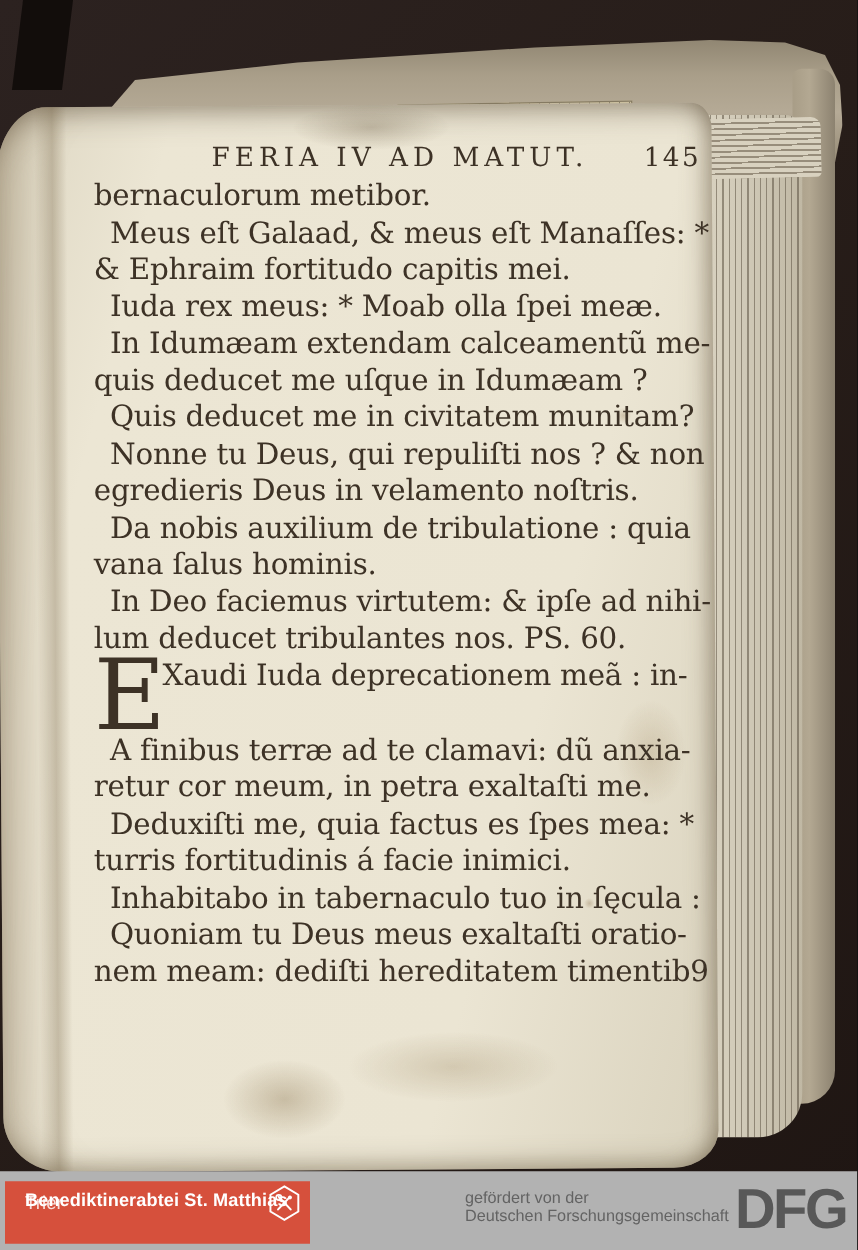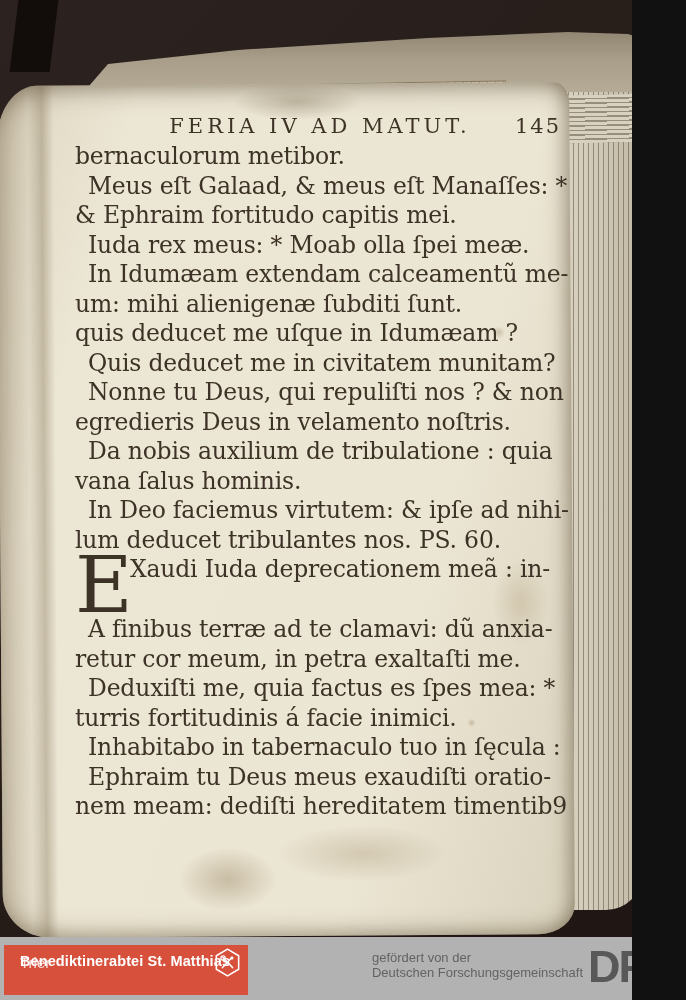--- a/index.html
+++ b/index.html
@@ -6,21 +6,21 @@
     --bg:#271d19;
     --paper:#eae4d2;
     --ink:#3d3226;
     --bar:#b2b2b2;
     --red:#d6503c;
     --funding:#636363;
     --logo:#585858;
   }
   html,body{margin:0;padding:0;background:#111;}
   .stage{
-    position:relative;width:632px;height:1000px;overflow:hidden;
+    position:relative;width:686px;height:1000px;overflow:hidden;
     background:linear-gradient(135deg,#2c2220 0%,var(--bg) 45%,#1f1613 100%);
     font-family:"Liberation Sans",sans-serif;
   }
   
   .black-band{position:absolute;left:14px;top:0;width:40px;height:72px;background:#120d0b;transform:skewX(-7deg);}
   .cover-top{
     position:absolute;left:8px;top:30px;width:668px;height:100px;
     background:linear-gradient(180deg,#8f8571 0%,#a99e89 30%,#b5aa96 60%,#968b76 100%);
     clip-path:polygon(62px 78px,100px 34px,230px 20px,420px 8px,560px 2px,620px 4px,652px 14px,664px 38px,666px 70px,660px 100px,70px 100px);
   }
@@ -121,21 +121,20 @@
       <span>FERIA IV AD MATUT.</span>
       <span class="pnum">145</span>
     </div>
 
     <div>
         <div class="tline">bernaculorum metibor.</div>
         <div class="tline ind">Meus eſt Galaad, &amp; meus eſt Manaſſes: *</div>
         <div class="tline">&amp; Ephraim fortitudo capitis mei.</div>
         <div class="tline ind">Iuda rex meus: * Moab olla ſpei meæ.</div>
         <div class="tline ind">In Idumæam extendam calceamentũ me-</div>
-        <div class="tline">um: mihi alienigenæ ſubditi ſunt.</div>
         <div class="tline">quis deducet me uſque in Idumæam ?</div>
         <div class="tline ind">Quis deducet me in civitatem munitam?</div>
         <div class="tline ind">Nonne tu Deus, qui repuliſti nos ? &amp; non</div>
         <div class="tline">egredieris Deus in velamento noſtris.</div>
         <div class="tline ind">Da nobis auxilium de tribulatione : quia</div>
         <div class="tline">vana ſalus hominis.</div>
         <div class="tline ind">In Deo faciemus virtutem: &amp; ipſe ad nihi-</div>
         <div class="tline">lum deducet tribulantes nos. PS. 60.</div>
       </div>
 
@@ -143,21 +142,21 @@
       <div class="dropcap">E</div>
       <div class="tline">Xaudi Iuda deprecationem meã : in-</div>
     </div>
 
     <div>
         <div class="tline ind">A finibus terræ ad te clamavi: dũ anxia-</div>
         <div class="tline">retur cor meum, in petra exaltaſti me.</div>
         <div class="tline ind">Deduxiſti me, quia factus es ſpes mea: *</div>
         <div class="tline">turris fortitudinis á facie inimici.</div>
         <div class="tline ind">Inhabitabo in tabernaculo tuo in ſęcula :</div>
-        <div class="tline ind">Ephraim tu Deus meus exaudiſti oratio-</div>
+        <div class="tline ind">Quoniam tu Deus meus exaltaſti oratio-</div>
         <div class="tline">nem meam: dediſti hereditatem timentib9</div>
       </div>
   </div>
 
   <div class="footerbar">
 
     <div class="libbox">
       <span class="libname">Benediktinerabtei St. Matthias</span>
       <span class="libcity">Trier</span>
       <svg class="libemblem" viewBox="0 0 24 26">

